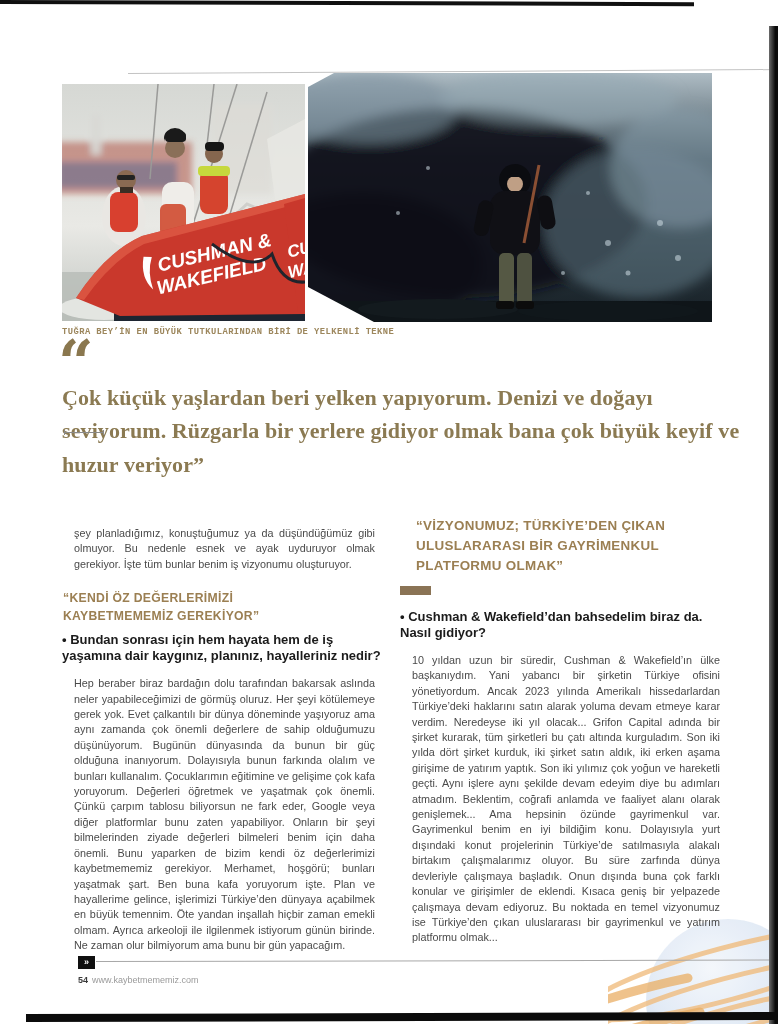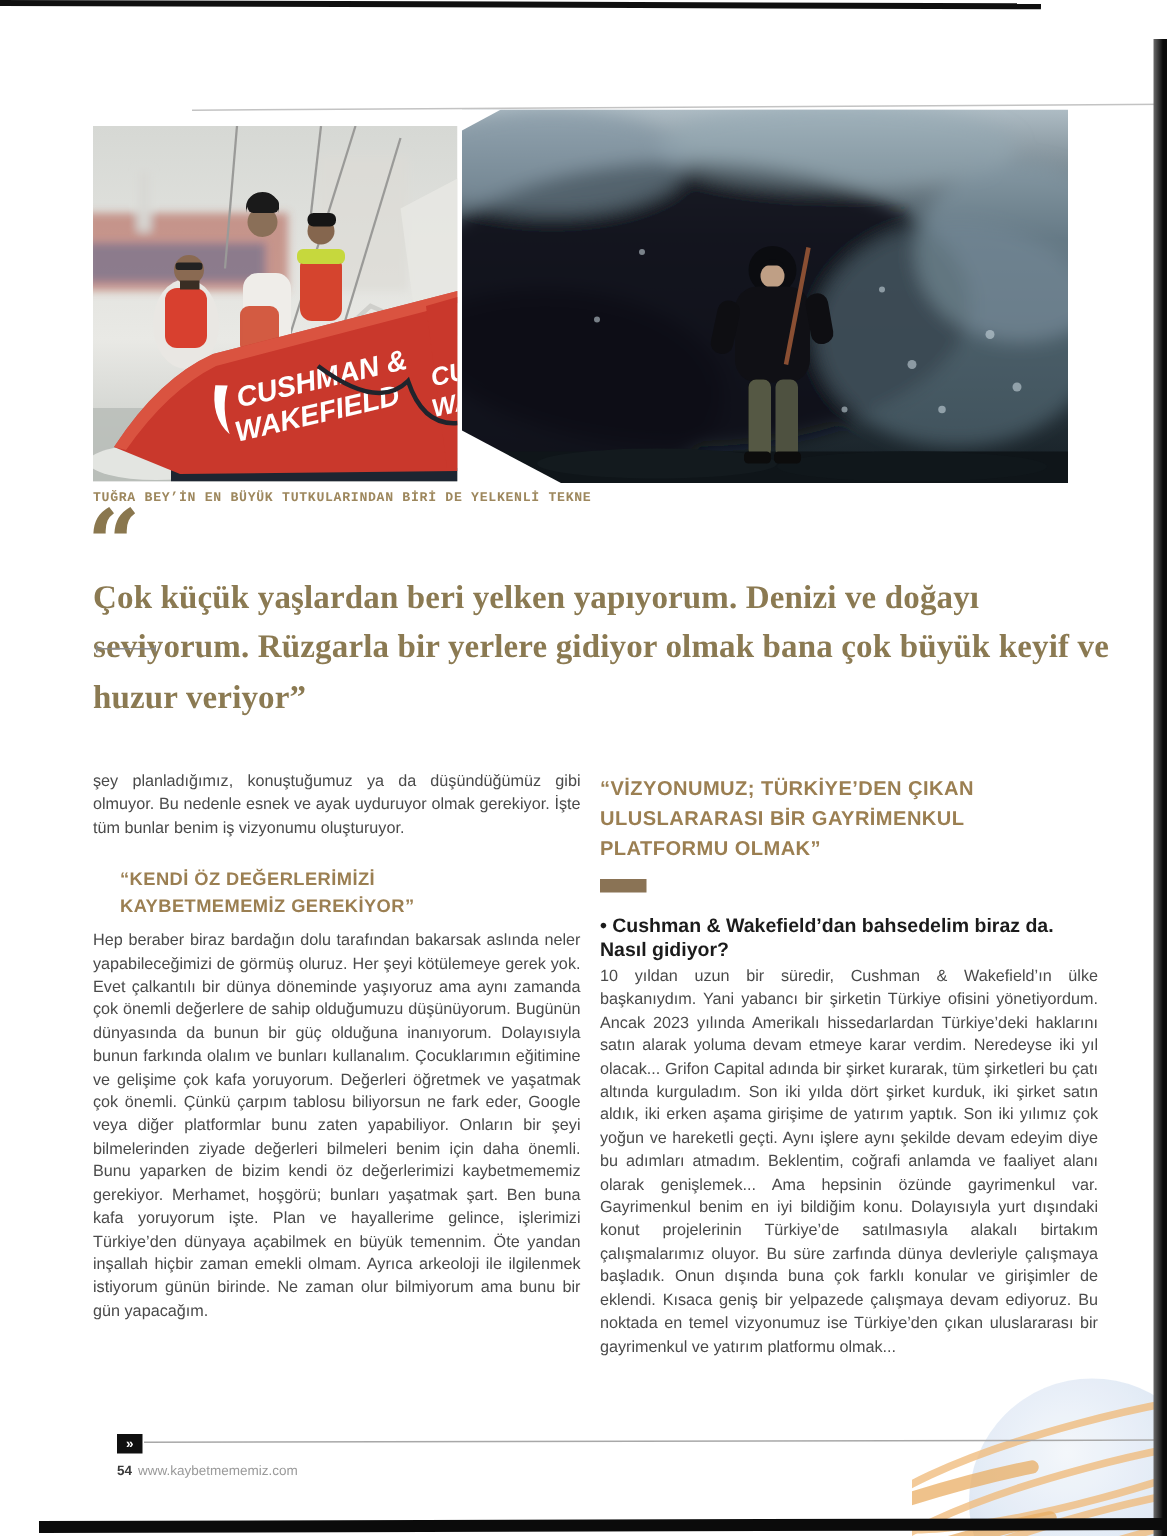--- a/index.html
+++ b/index.html
@@ -27,26 +27,26 @@
   .qtext{position:absolute;left:62px;top:381px;width:700px;z-index:4;
          font-family:"Liberation Serif",serif;font-weight:600;font-size:22px;
          line-height:1.52;color:#8b7a52;letter-spacing:.1px;}
   .qrule{position:absolute;left:64px;top:430px;width:38px;height:5px;z-index:4;
          border-left:1px solid #8a8a8a;border-right:1px solid #8a8a8a;}
   .qrule::after{content:"";position:absolute;left:0;right:0;top:2px;height:1px;background:#8a8a8a;}
   
   .col{position:absolute;z-index:4;font-size:10.8px;line-height:15.4px;color:#4a4a4a;}
   .col-left{left:62px;top:514px;width:325px;}
   .col-right{left:400px;top:512px;width:332px;}
-  .col p{margin:0;text-align:justify;}
+  .col p{margin:12px;text-align:justify;}
   .col p.question{font-weight:bold;color:#1b1b1b;font-size:13px;line-height:16px;
                   margin:0 0 3px 0;text-align:left;}
   h3.gold{margin:0;color:#9b7f52;font-weight:bold;}
-  .col-left h3.gold{margin:17px 0 7px 18px;font-size:12.2px;line-height:18px;letter-spacing:.3px;}
-  .col-right h3.gold{margin:4px 0 10px 0;font-size:13.4px;line-height:20px;letter-spacing:.3px;}
+  .col-left h3.gold{margin:17px 0 7px 1px;font-size:12.2px;line-height:18px;letter-spacing:.3px;}
+  .col-right h3.gold{margin:4px 0 10px 16px;font-size:13.4px;line-height:20px;letter-spacing:.3px;}
   h3.gold span{display:block;}
   .brownbar{width:31px;height:9px;background:#8a7355;margin:0 0 14px 0;}
   
   .chev{position:absolute;left:78px;top:956px;width:17px;height:13px;background:#101010;z-index:6;
         color:#fff;font-size:9px;font-weight:bold;text-align:center;line-height:13px;}
   .frule{position:absolute;left:96px;top:961px;width:682px;height:1px;background:#a8a8a8;
          transform:rotate(-.12deg);transform-origin:left top;z-index:6;}
   .footer{position:absolute;left:78px;top:975px;z-index:6;font-size:9px;color:#9a9a9a;}
   .footer .pnum{font-weight:bold;color:#3a3a3a;margin-right:4px;margin-top:28px;}
   
@@ -207,20 +207,21 @@
   <div class="qmark">“</div>
   <div class="qtext">Çok küçük yaşlardan beri yelken yapıyorum. Denizi ve doğayı seviyorum. Rüzgarla bir yerlere gidiyor olmak bana çok büyük keyif ve huzur veriyor”</div>
   <div class="qrule"></div>
 
   <div class="col col-left">
     <p>şey planladığımız, konuştuğumuz ya da düşündüğümüz gibi olmuyor. Bu nedenle esnek ve ayak uyduruyor olmak gerekiyor. İşte tüm bunlar benim iş vizyonumu oluşturuyor.</p>
     <h3 class="gold">
       <span>“KENDİ ÖZ DEĞERLERİMİZİ</span>
       <span>KAYBETMEMEMİZ GEREKİYOR”</span>
     </h3>
+    <p class="question">• Bundan sonrası için hem hayata hem de iş yaşamına dair kaygınız, planınız, hayalleriniz nedir?</p>
     <p>Hep beraber biraz bardağın dolu tarafından bakarsak aslında neler yapabileceğimizi de görmüş oluruz. Her şeyi kötülemeye gerek yok. Evet çalkantılı bir dünya döneminde yaşıyoruz ama aynı zamanda çok önemli değerlere de sahip olduğumuzu düşünüyorum. Bugünün dünyasında da bunun bir güç olduğuna inanıyorum. Dolayısıyla bunun farkında olalım ve bunları kullanalım. Çocuklarımın eğitimine ve gelişime çok kafa yoruyorum. Değerleri öğretmek ve yaşatmak çok önemli. Çünkü çarpım tablosu biliyorsun ne fark eder, Google veya diğer platformlar bunu zaten yapabiliyor. Onların bir şeyi bilmelerinden ziyade değerleri bilmeleri benim için daha önemli. Bunu yaparken de bizim kendi öz değerlerimizi kaybetmememiz gerekiyor. Merhamet, hoşgörü; bunları yaşatmak şart. Ben buna kafa yoruyorum işte. Plan ve hayallerime gelince, işlerimizi Türkiye’den dünyaya açabilmek en büyük temennim. Öte yandan inşallah hiçbir zaman emekli olmam. Ayrıca arkeoloji ile ilgilenmek istiyorum günün birinde. Ne zaman olur bilmiyorum ama bunu bir gün yapacağım.</p>
   </div>
 
   <div class="col col-right">
     <h3 class="gold">
       <span>“VİZYONUMUZ; TÜRKİYE’DEN ÇIKAN</span>
       <span>ULUSLARARASI BİR GAYRİMENKUL</span>
       <span>PLATFORMU OLMAK”</span>
     </h3>
     <div class="brownbar"></div>

